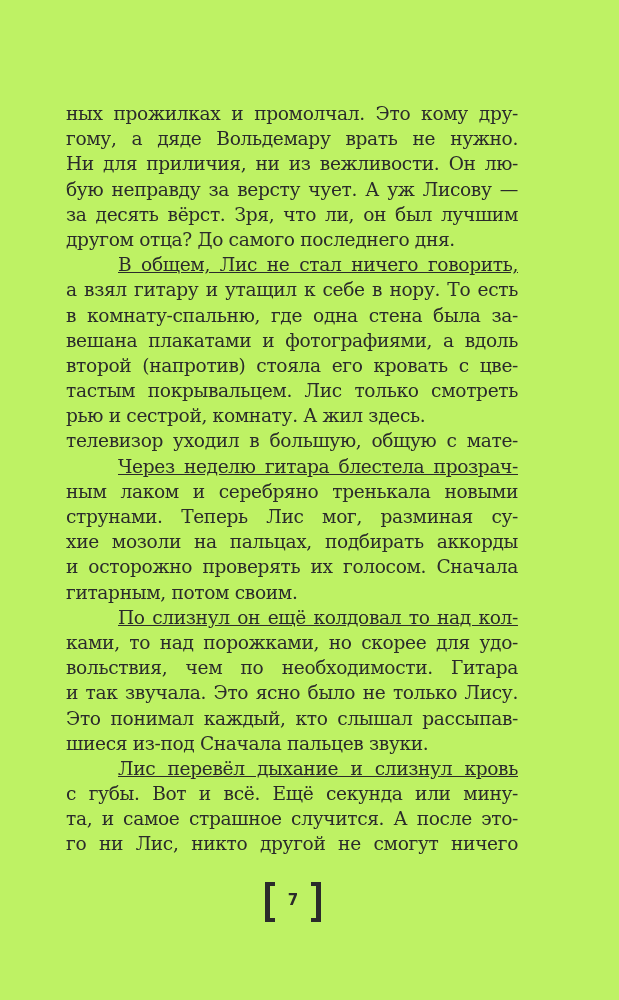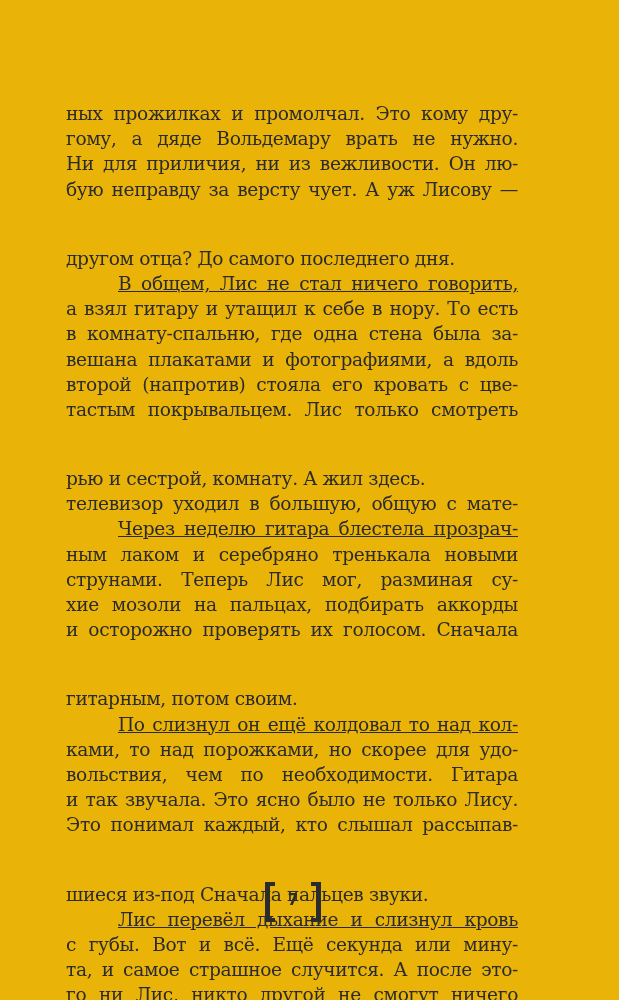--- a/index.html
+++ b/index.html
@@ -11,21 +11,21 @@
       width: 619px;
       height: 1000px;
       position: relative;
       overflow: hidden;
     }
     .page {
       position: absolute;
       left: 0; top: 0;
       width: 619px;
       height: 1000px;
-      background: #eab308;
+      background: #bef264;
     }
     .text-block {
       position: absolute;
       left: 66px;
       top: 101px;
       width: 452px;
       font-family: "DejaVu Serif", "Liberation Serif", serif;
       font-size: 18.6px;
       line-height: 25.2px;
       color: #2b2b2b;
@@ -33,21 +33,20 @@
     .line {
       display: block;
       height: 25.2px;
       white-space: nowrap;
       text-align: justify;
       text-align-last: justify;
       letter-spacing: -0.35px;
     }
     .line.last {
       text-align-last: left;
-      margin-top: 44px;
     }
     .line.indent {
       padding-left: 52px;
       text-decoration: underline;
     }
     .folio {
       position: absolute;
       left: 263px;
       top: 882px;
       width: 60px;
@@ -85,20 +84,21 @@
   </style>
 </head>
 <body>
 
 <div class="page">
   <div class="text-block" id="text-block">
       <span class="line">ных прожилках и промолчал. Это кому дру-</span>
       <span class="line">гому, а дяде Вольдемару врать не нужно.</span>
       <span class="line">Ни для приличия, ни из вежливости. Он лю-</span>
       <span class="line">бую неправду за версту чует. А уж Лисову —</span>
+      <span class="line">за десять вёрст. Зря, что ли, он был лучшим</span>
       <span class="line last">другом отца? До самого последнего дня.</span>
       <span class="line indent">В общем, Лис не стал ничего говорить,</span>
       <span class="line">а взял гитару и утащил к себе в нору. То есть</span>
       <span class="line">в комнату-спальню, где одна стена была за-</span>
       <span class="line">вешана плакатами и фотографиями, а вдоль</span>
       <span class="line">второй (напротив) стояла его кровать с цве-</span>
       <span class="line">тастым покрывальцем. Лис только смотреть</span>
       <span class="line last">рью и сестрой, комнату. А жил здесь.</span>
       <span class="line">телевизор уходил в большую, общую с мате-</span>
       <span class="line indent">Через неделю гитара блестела прозрач-</span>

